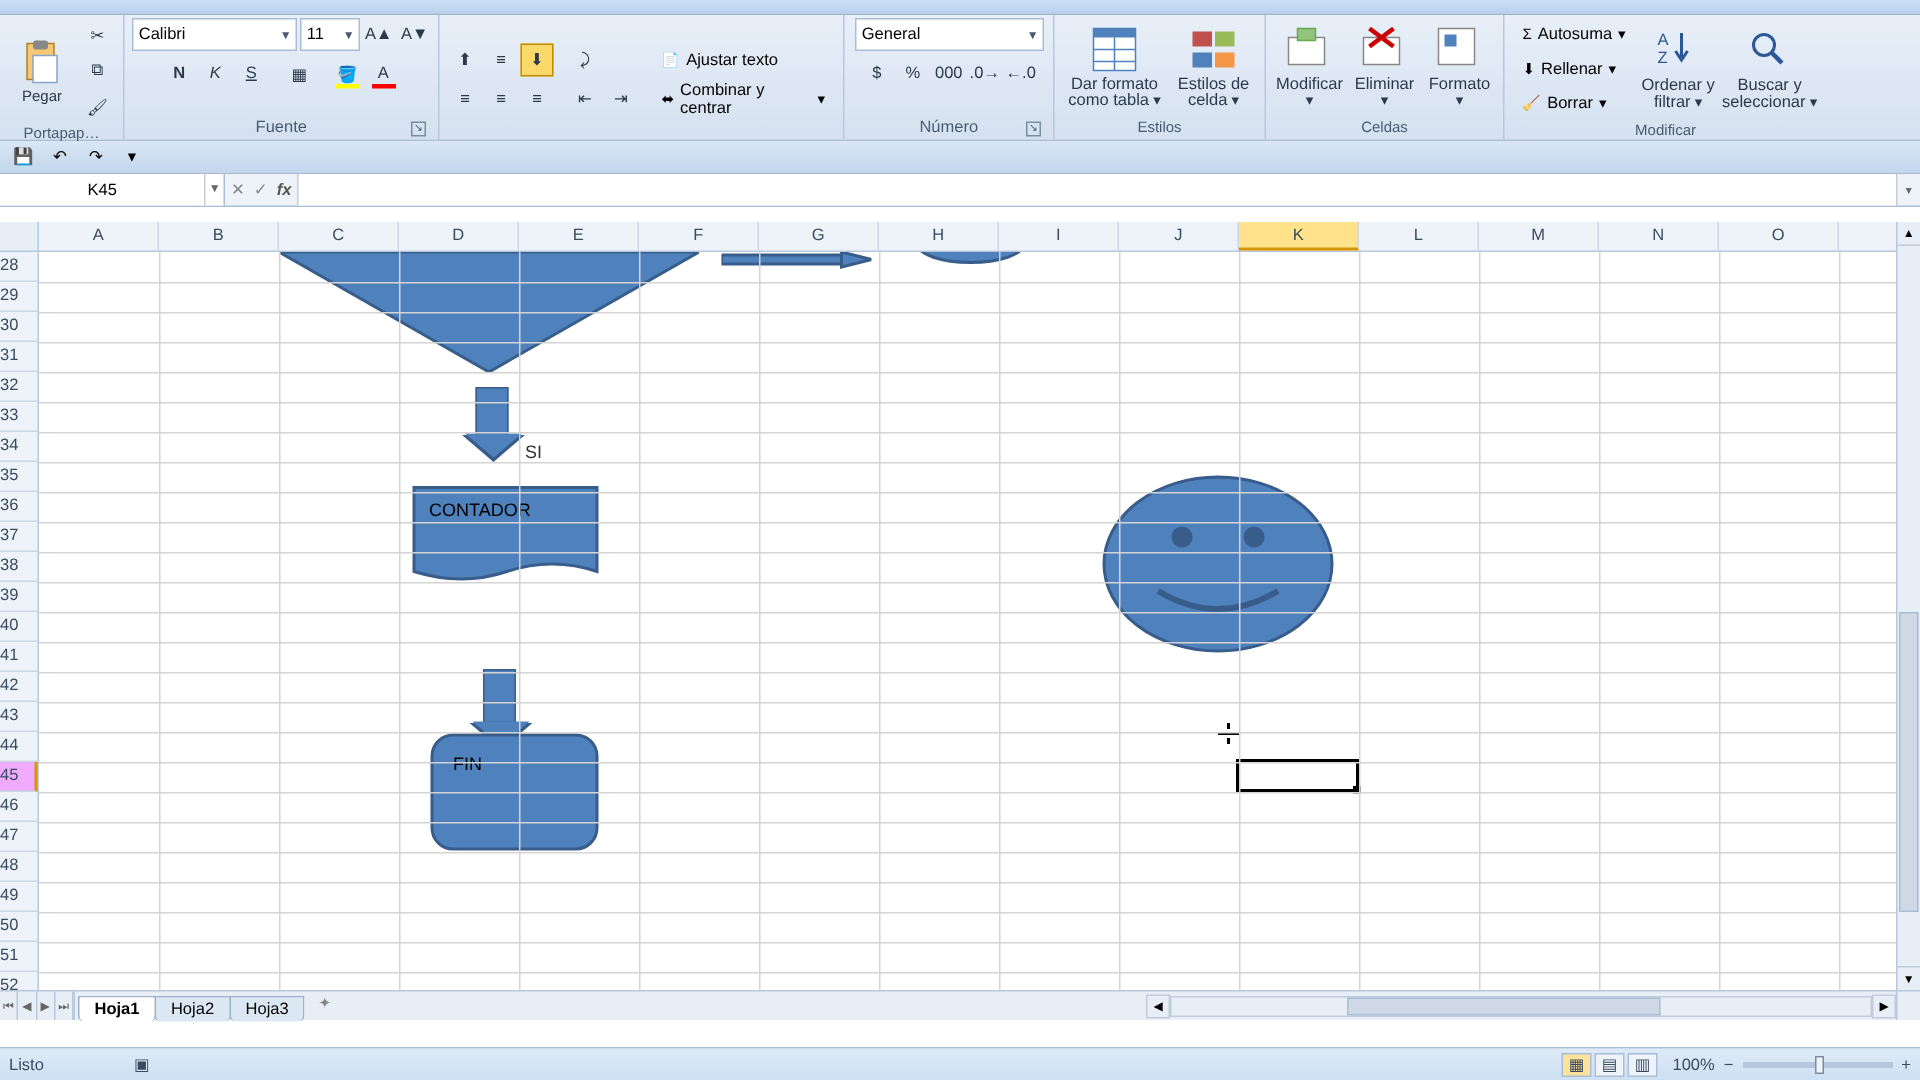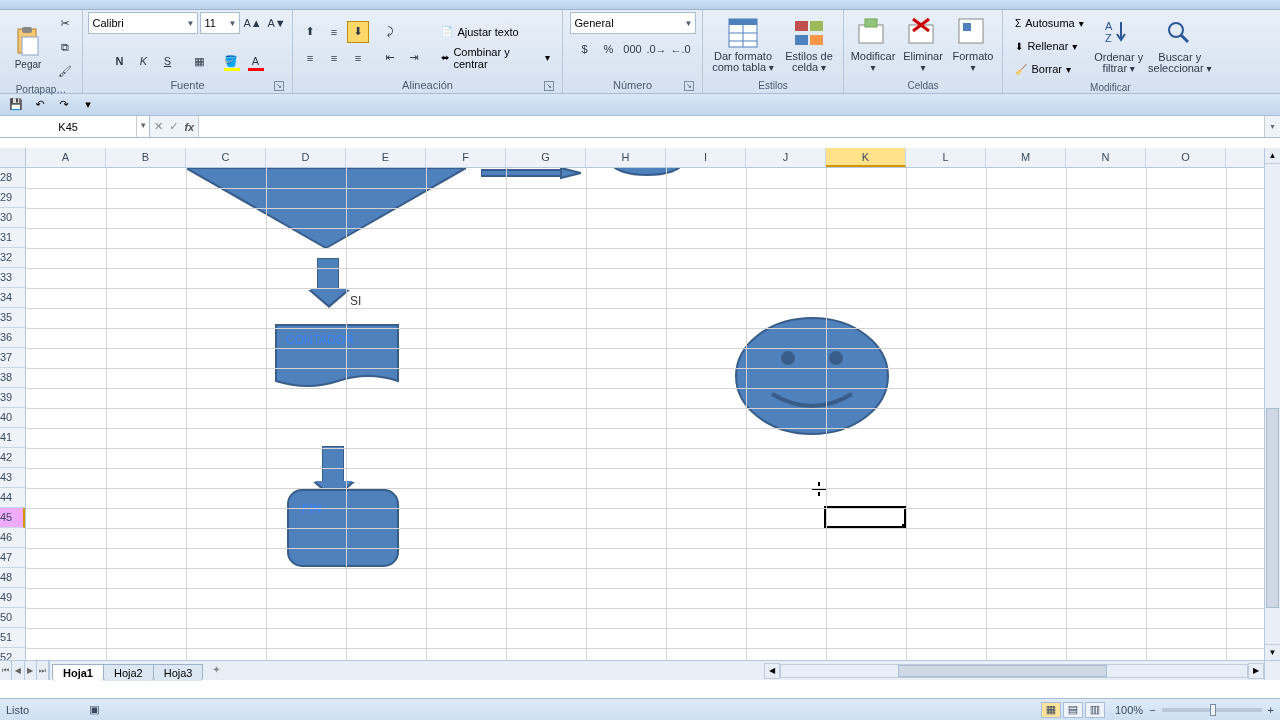--- a/index.html
+++ b/index.html
@@ -77,21 +77,21 @@
 .status { position:absolute; bottom:0; left:0; right:0; height:22px; background: linear-gradient(#dfeaf7,#cde0f4); border-top:1px solid #a9bdd6; display:flex; align-items:center; padding:0 6px; font-size:11px; color:#3a4b5f; }
 .status .spacer { flex:1; }
 .status .view-btn { width:20px; height:16px; border:1px solid #a9bdd6; margin-left:2px; background:#eef3fa; cursor:pointer; display:flex; align-items:center; justify-content:center; }
 .status .view-btn.sel { background:#fce29a; }
 .status .zoom-track { width:100px; height:4px; background:#b7c8dd; margin:0 6px; position:relative; }
 .status .zoom-track .knob { position:absolute; top:-4px; left:48%; width:6px; height:12px; background:#eef3fa; border:1px solid #7a8ca0; }
 
 
 .shape { position: absolute; }
 .shape-fill { fill:#4f81bd; stroke:#385d8a; stroke-width:2; }
-.shape-text { position:absolute; color:#3b82f6; font-size:12px; }
+.shape-text { position:absolute; color:#000000; font-size:12px; }
 .arrow-down { width:22px; background:#4f81bd; border:1px solid #385d8a; position:relative; }
 .arrow-down::after { content:''; position:absolute; left:-8px; bottom:-16px; border-left:19px solid transparent; border-right:19px solid transparent; border-top:16px solid #4f81bd; }
 .arrow-down::before { content:''; position:absolute; left:-10px; bottom:-19px; border-left:21px solid transparent; border-right:21px solid transparent; border-top:18px solid #385d8a; z-index:-1; }
 
 .cursor-cross { position:absolute; width:14px; height:14px; }
 .cursor-cross::before, .cursor-cross::after { content:''; position:absolute; background:#000; }
 .cursor-cross::before { left:6px; top:0; width:2px; height:14px; }
 .cursor-cross::after { top:6px; left:0; height:2px; width:14px; }
 .cursor-cross .inner { position:absolute; left:4px; top:4px; width:6px; height:6px; background:#fff; }
 </style>
@@ -117,21 +117,21 @@
       <div class="col">
         <div class="sm-btn">✂</div>
         <div class="sm-btn">⧉</div>
         <div class="sm-btn">🖌</div>
       </div>
     </div>
     <div class="group-label">Portapap…</div>
   </div>
 
   <div class="group" style="width:210px">
-    <div class="group-body col" style="gap:16px">
+    <div class="group-body col" style="gap:4px">
       <div class="row">
         <div class="combo" style="width:110px">
             <span>Calibri</span>
             <span class="arr">▼</span>
           </div>
         <div class="combo" style="width:40px">
             <span>11</span>
             <span class="arr">▼</span>
           </div>
         <div class="sm-btn">A▲</div>
@@ -168,21 +168,20 @@
           <div style="width:6px"></div>
           <div class="sm-btn">⇤</div>
           <div class="sm-btn">⇥</div>
         </div>
       </div>
       <div class="col" style="gap:4px; margin-left:6px">
         <div class="wide-btn">📄<span>Ajustar texto</span></div>
         <div class="wide-btn">⬌<span>Combinar y centrar</span>▾</div>
       </div>
     </div>
-    <div class="group-label"><span>Alineación</span><span class="launcher">↘</span></div>
   </div>
 
   <div class="group" style="width:140px">
     <div class="group-body col" style="gap:4px">
       <div class="combo" style="width:126px">
           <span>General</span>
           <span class="arr">▼</span>
         </div>
       <div class="row">
         <div class="sm-btn">$</div>

